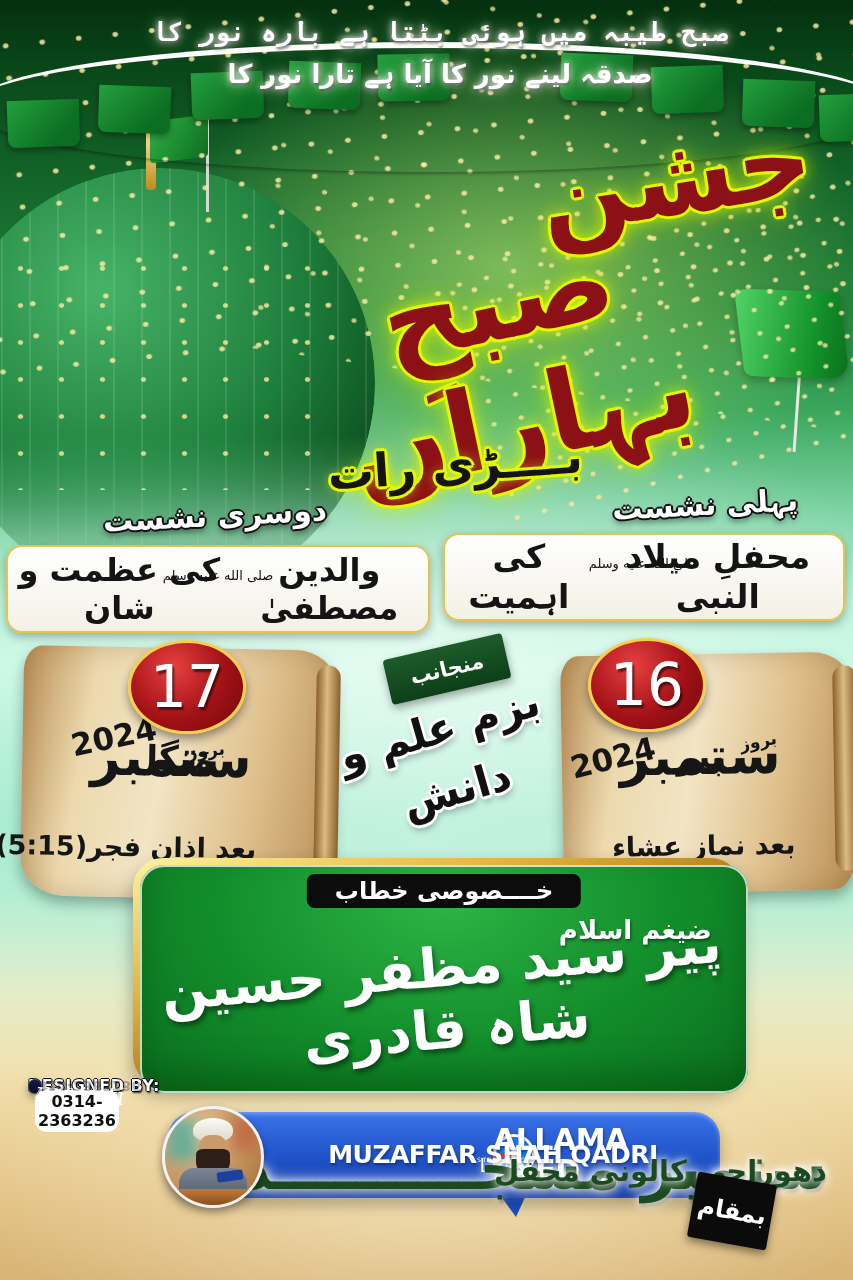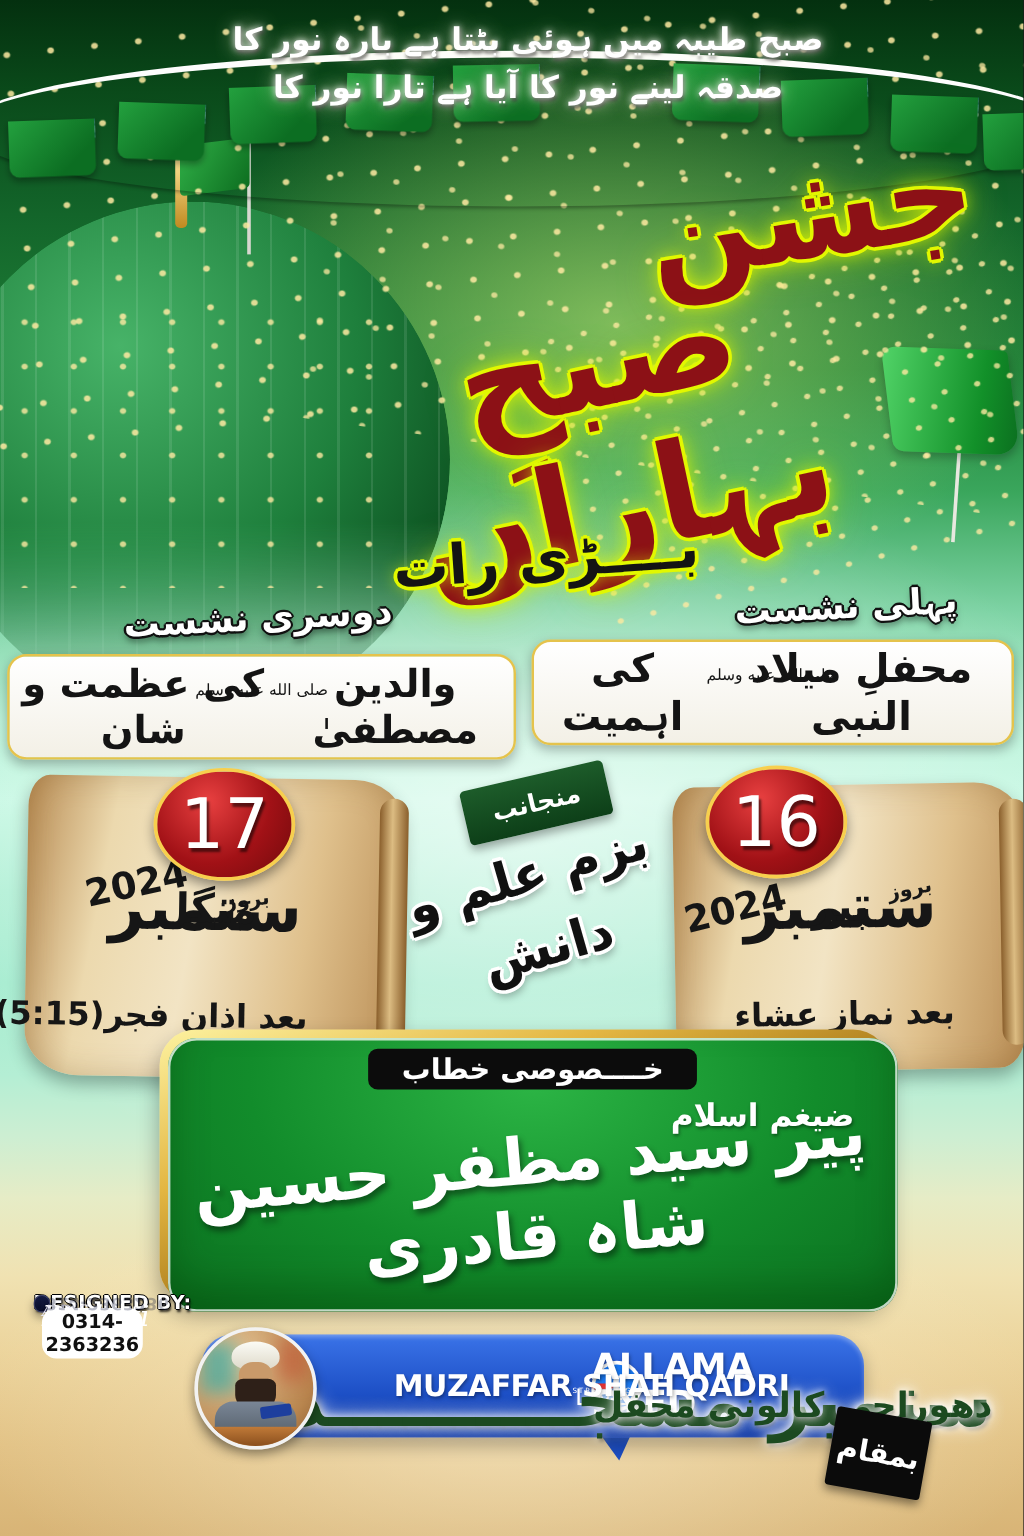--- a/index.html
+++ b/index.html
@@ -254,21 +254,21 @@
       <div class="f-dots"></div>
       <div class="f-body"></div>
     </div>
   <div class="flag" style="left:820px;top:94px;transform:rotate(-2deg)">
       <div class="f-check"></div>
       <div class="f-dots"></div>
       <div class="f-body"></div>
     </div>
 
   <div class="couplet rtl">
-    <div style="position:relative;">صبح طیبہ میں ہوئی بٹتا ہے بارہ نور کا</div>
+    <div style="position:relative;font-family:Liberation Mono, monospace;">صبح طیبہ میں ہوئی بٹتا ہے بارہ نور کا</div>
     <div style="position:relative;">صدقہ لینے نور کا آیا ہے تارا نور کا</div>
   </div>
 
   <div class="title-w1 y-stroke rtl">جشن</div>
   <div class="title-w2 y-stroke rtl">صبحِ بہاراں</div>
   <div class="subtitle y-stroke-black rtl">بــــڑی رات</div>
 
   <div class="sess-label first w-stroke-black rtl">پہلی نشست</div>
   <div class="sess-box first rtl">
     <span style="position:relative">محفلِ میلاد النبی</span>

